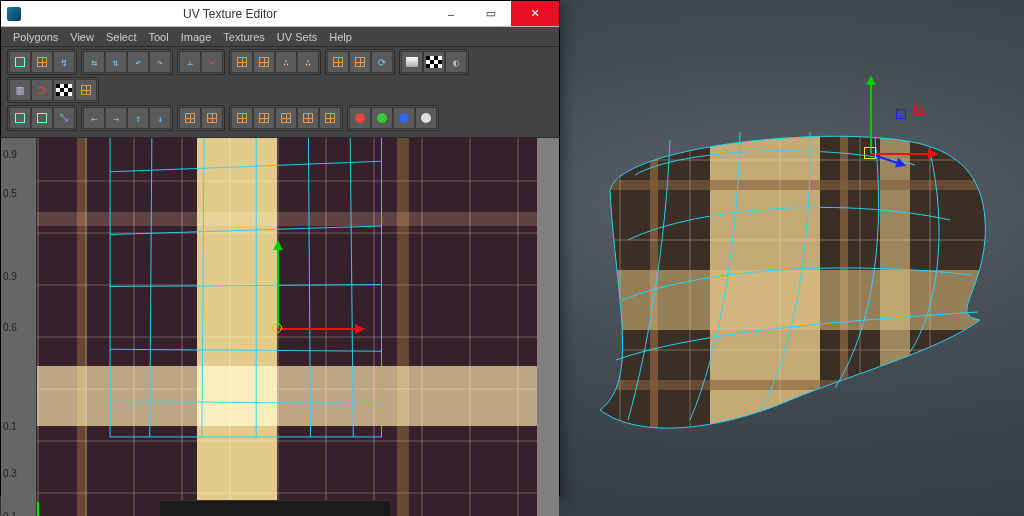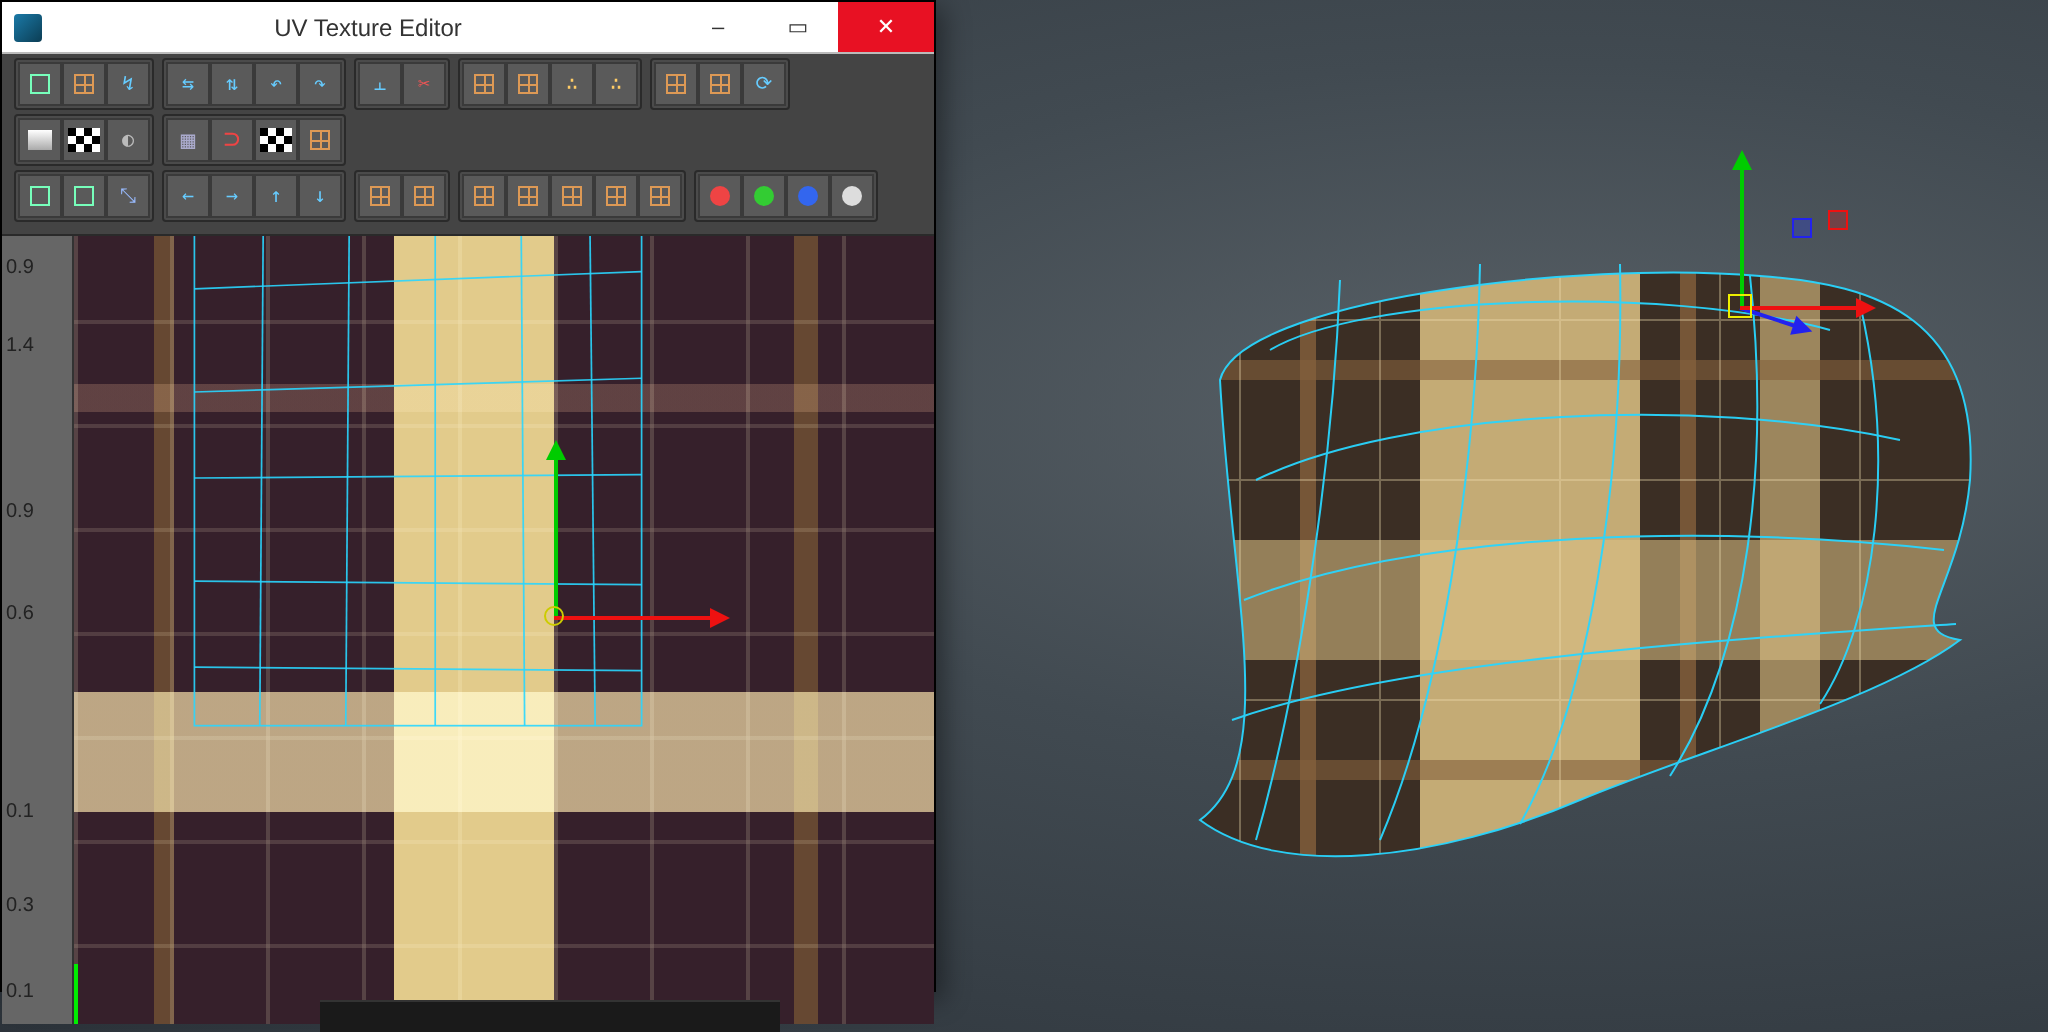--- a/index.html
+++ b/index.html
@@ -10,21 +10,21 @@
     font-family: "Segoe UI", Tahoma, sans-serif;
     font-size: 11px;
     position: relative;
     overflow: hidden;
   }
 
   
   .uv-window {
     position: absolute;
     left: 0; top: 0;
-    width: 468px; height: 496px;
+    width: 560px; height: 496px;
     background: #7f1d1d;
     border: 1px solid #000;
     box-shadow: 4px 4px 12px rgba(0,0,0,.4);
   }
   .titlebar {
     height: 26px;
     background: #fff;
     display: flex;
     align-items: center;
     border-bottom: 1px solid #bbb;
@@ -224,20 +224,30 @@
   <div class="titlebar">
     <div class="app-icon"></div>
     <div class="title">UV Texture Editor</div>
     <div class="win-btns">
       <div class="win-btn">–</div>
       <div class="win-btn">▭</div>
       <div class="win-btn close">✕</div>
     </div>
   </div>
 
+  <div class="menubar">
+    <span>Polygons</span>
+    <span>View</span>
+    <span>Select</span>
+    <span>Tool</span>
+    <span>Image</span>
+    <span>Textures</span>
+    <span>UV Sets</span>
+    <span>Help</span>
+  </div>
 
   <div class="toolbar">
     <div class="tool-row">
       <div class="tool-group">
         <div class="tb-btn">
             <span class="ico-square"></span>
           </div>
         <div class="tb-btn">
             <span class="ico-grid"></span>
           </div>
@@ -383,21 +393,21 @@
         <div class="tb-btn">
             <span class="ico-disc-w"></span>
           </div>
       </div>
     </div>
   </div>
 
   <div class="canvas-wrap">
     <div class="ruler-left">
       <span class="tick" style="top:4%">0.9</span>
-      <span class="tick" style="top:14%">1.4</span>
+      <span class="tick" style="top:14%">0.5</span>
       <span class="tick" style="top:35%">0.9</span>
       <span class="tick" style="top:48%">0.6</span>
       <span class="tick" style="top:73%">0.1</span>
       <span class="tick" style="top:85%">0.3</span>
       <span class="tick" style="top:96%">0.1</span>
     </div>
     <div class="uv-canvas">
       <div class="plaid"></div>
       <svg class="uv-lines" viewBox="0 0 500 400">
         <rect x="70" y="6" width="260" height="288"></rect>

